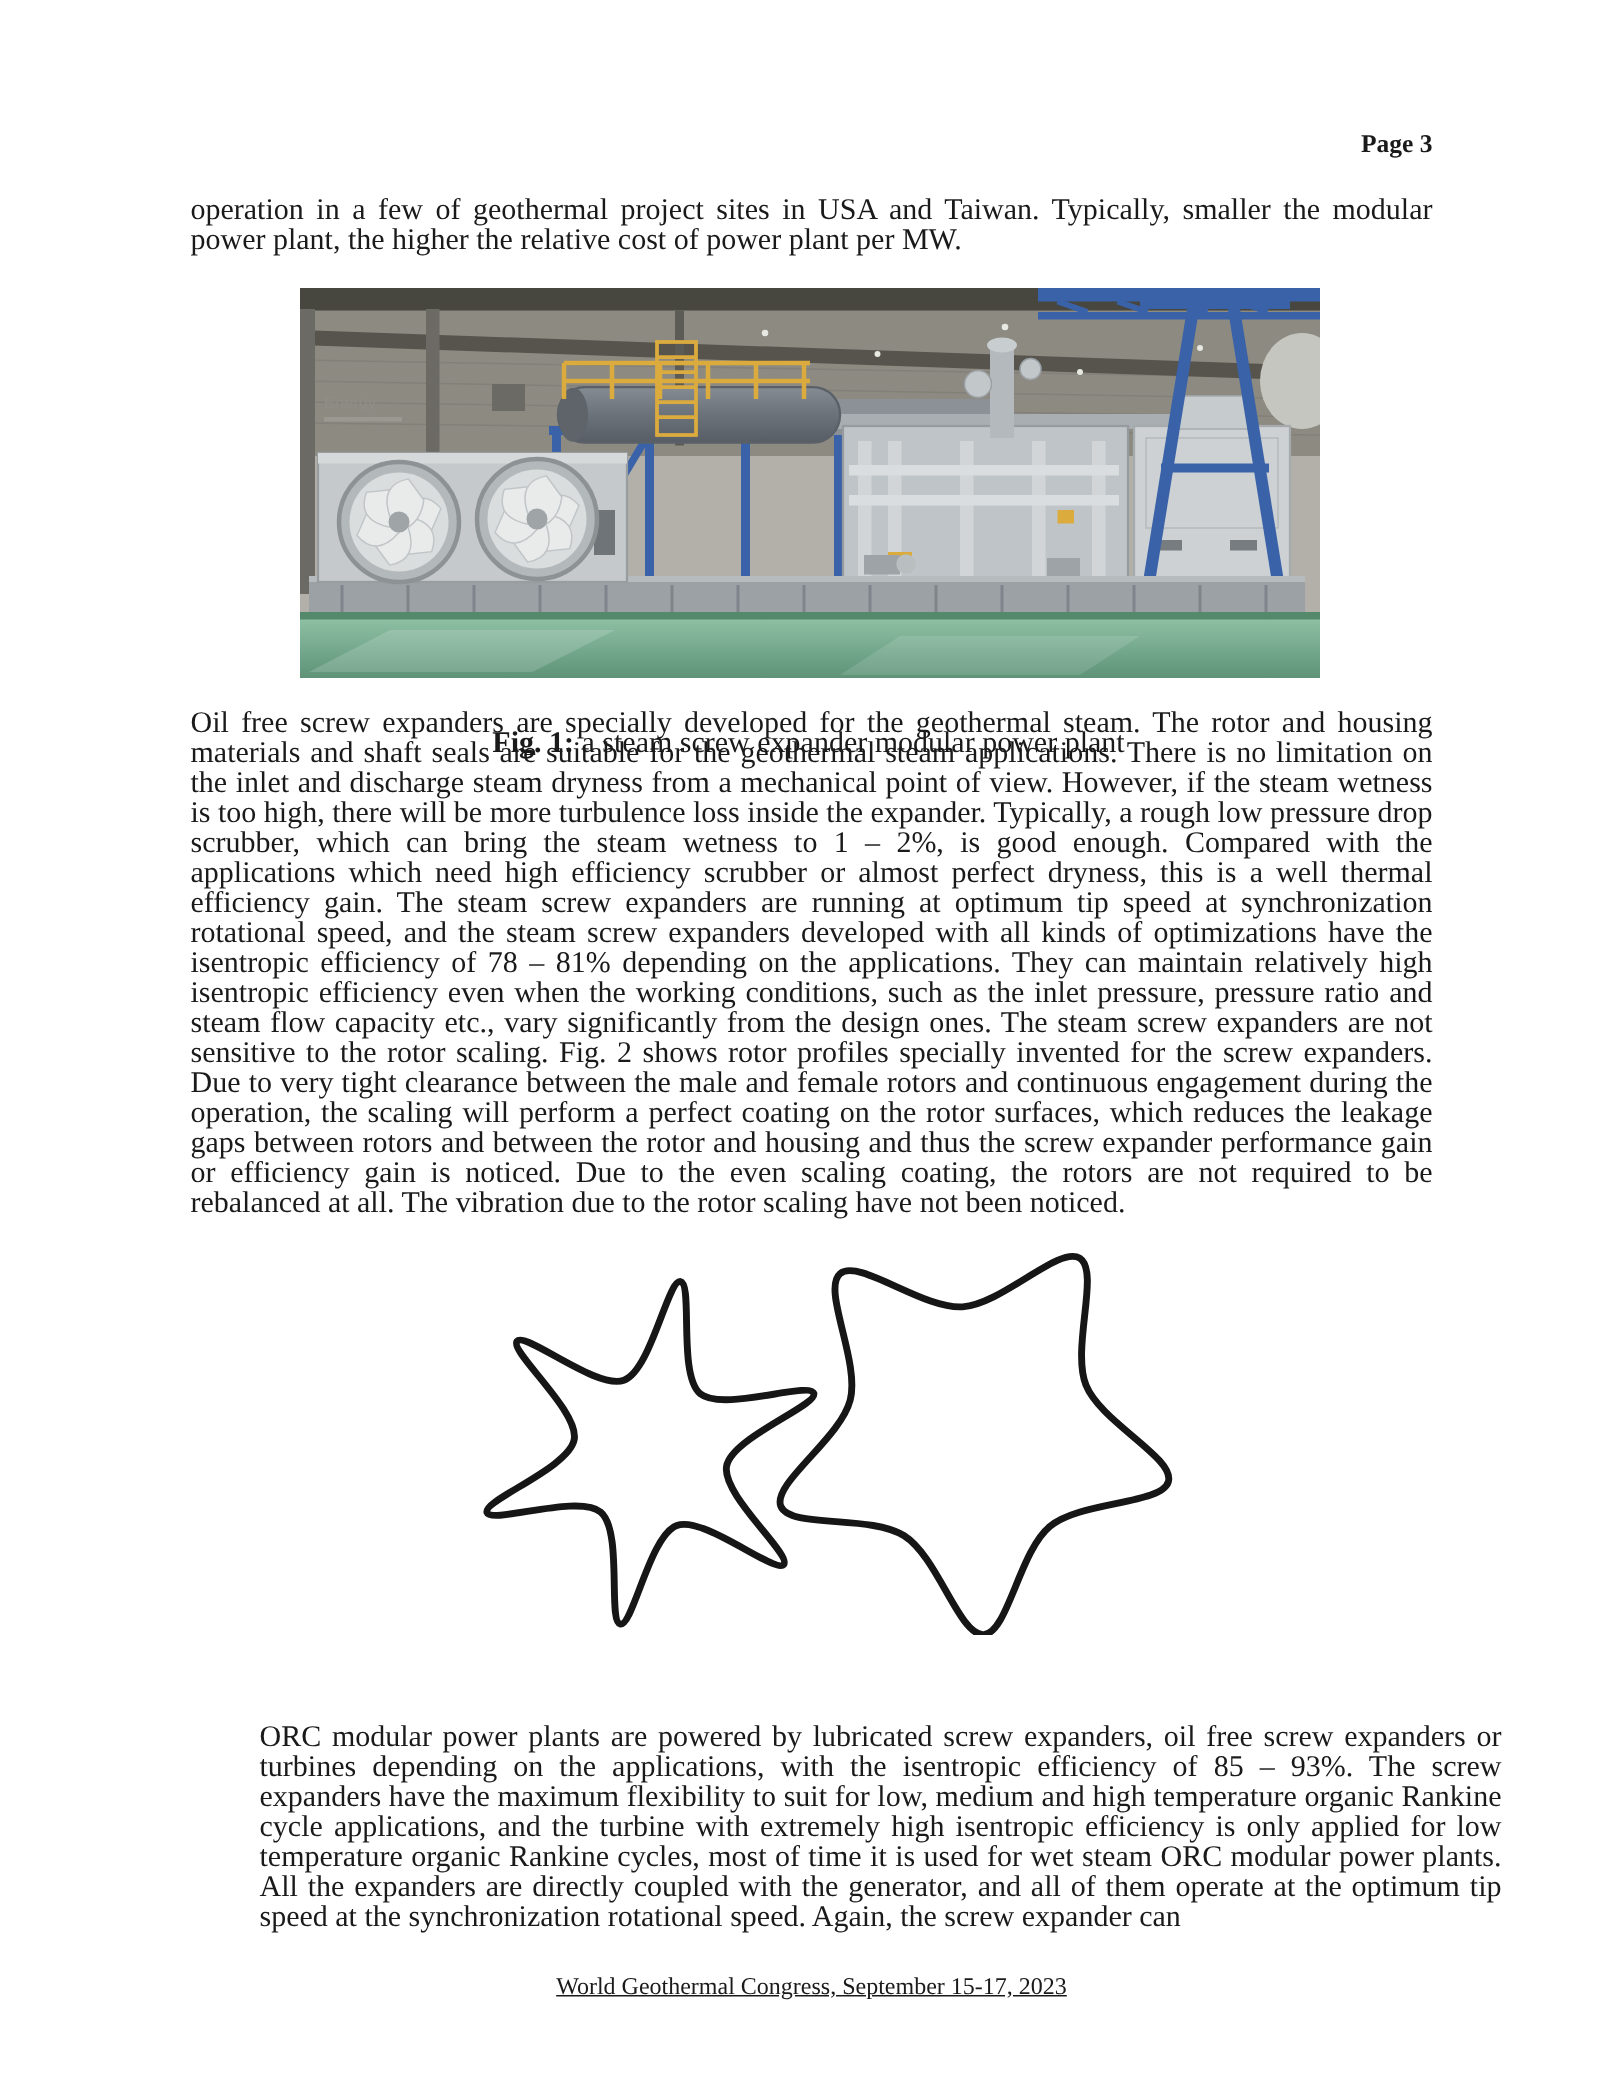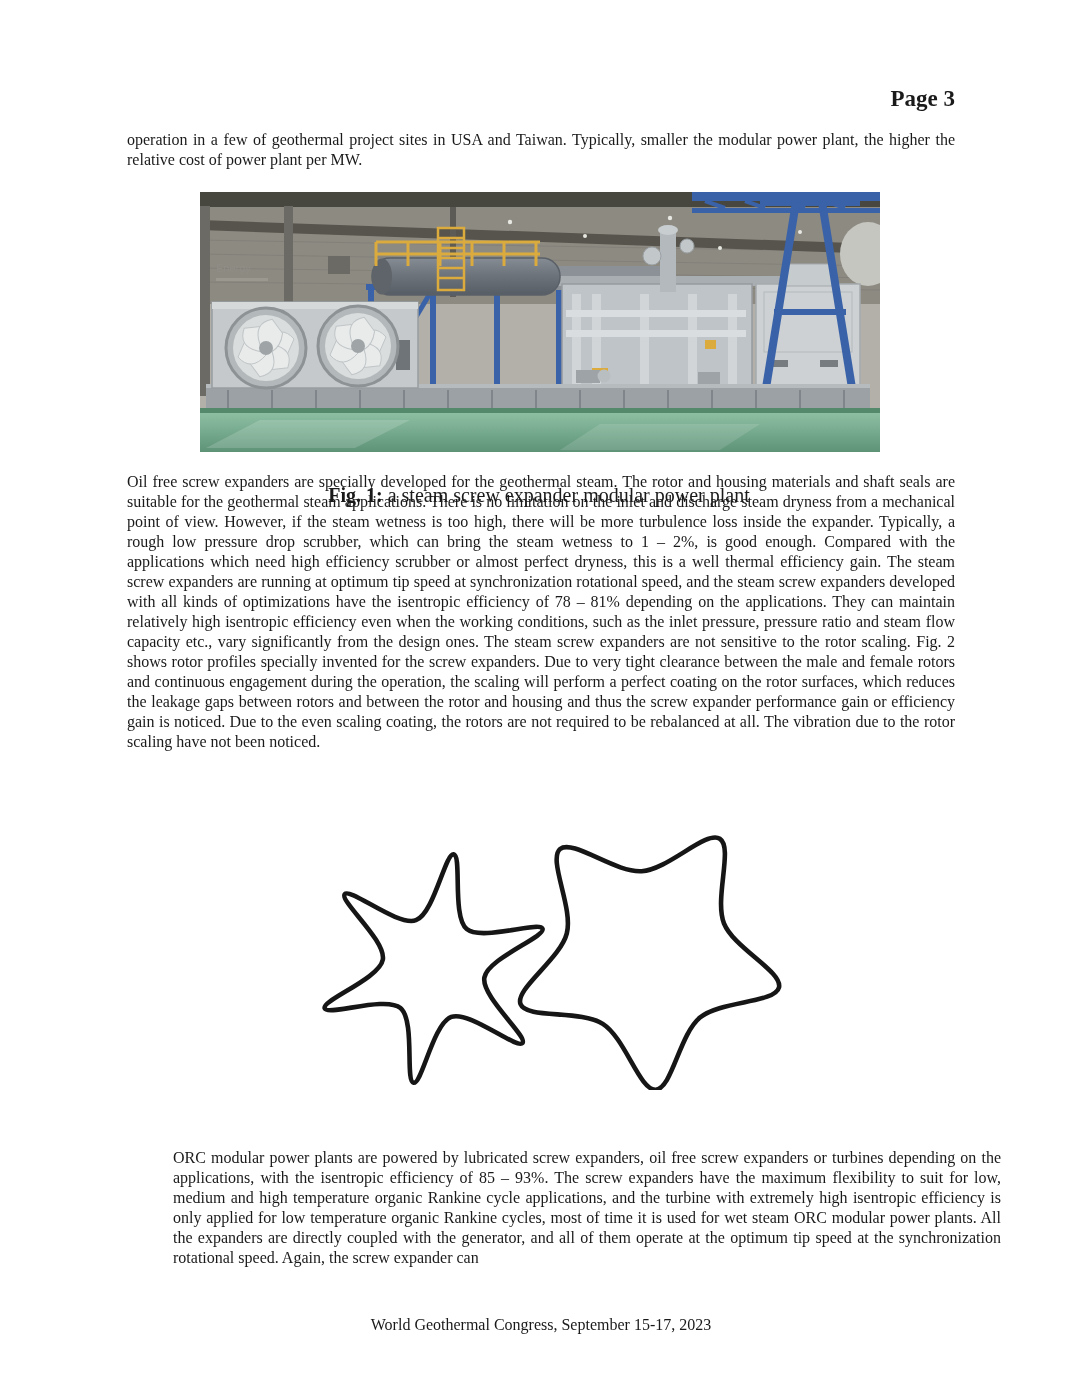--- a/index.html
+++ b/index.html
@@ -7,45 +7,45 @@
     --machine-gray:#c7cbce; --machine-gray-dark:#9ba1a5; --accent-yellow:#dcab3e;
     --ceiling-gray:#8d8a82; --line-black:#161616; --floor-green:#74b292;
   }
   html,body{margin:0;padding:0;}
   body{background:#e8e8e8;font-family:"Liberation Serif","DejaVu Serif",serif;}
   .page{
     position:relative;width:1080px;height:1398px;margin:0 auto;
     background:var(--paper-white);color:var(--text-black);overflow:hidden;
   }
   .page-header{
-    position:absolute;top:86px;right:125px;font-weight:bold;font-size:23px;
+    position:absolute;top:86px;right:125px;font-weight:bold;font-size:17px;
   }
   .para{
-    position:absolute;left:127px;width:828px;font-size:16px;line-height:20px;
+    position:absolute;left:127px;width:828px;font-size:20px;line-height:20px;
     text-align:justify;
   }
   .para-intro{top:130px;}
   .para-body1{top:472px;}
   .para-body2{top:1148px;margin-left:46px;}
   .figure-photo{
     position:absolute;left:200px;top:192px;width:680px;height:260px;
   }
   .figure-photo svg{display:block;width:680px;height:260px;}
   .caption{
     position:absolute;left:125px;width:828px;text-align:center;font-size:20px;margin-top:30px;
   }
   .caption-1{top:454px;}
   .caption-2{top:1102px;}
   .caption b{font-weight:bold;}
   .figure-rotors{
     position:absolute;left:298px;top:814px;width:492px;height:276px;
   }
   .figure-rotors svg{display:block;width:492px;height:276px;}
   .page-footer{
-    position:absolute;top:1316px;left:127px;width:828px;text-align:center;font-size:16px;
+    position:absolute;top:1316px;left:127px;width:828px;text-align:center;font-size:16px;text-decoration:underline;
   }
   
   .f-blue{fill:var(--steel-blue);}
   .st-blue{stroke:var(--steel-blue);fill:none;}
   .f-gray-d{fill:var(--machine-gray-dark);}
   .f-yellow{fill:var(--accent-yellow);}
   .st-yellow{stroke:var(--accent-yellow);fill:none;}
   .rotor{fill:#ffffff;stroke:var(--line-black);stroke-width:5;}
 </style>
 </head>

